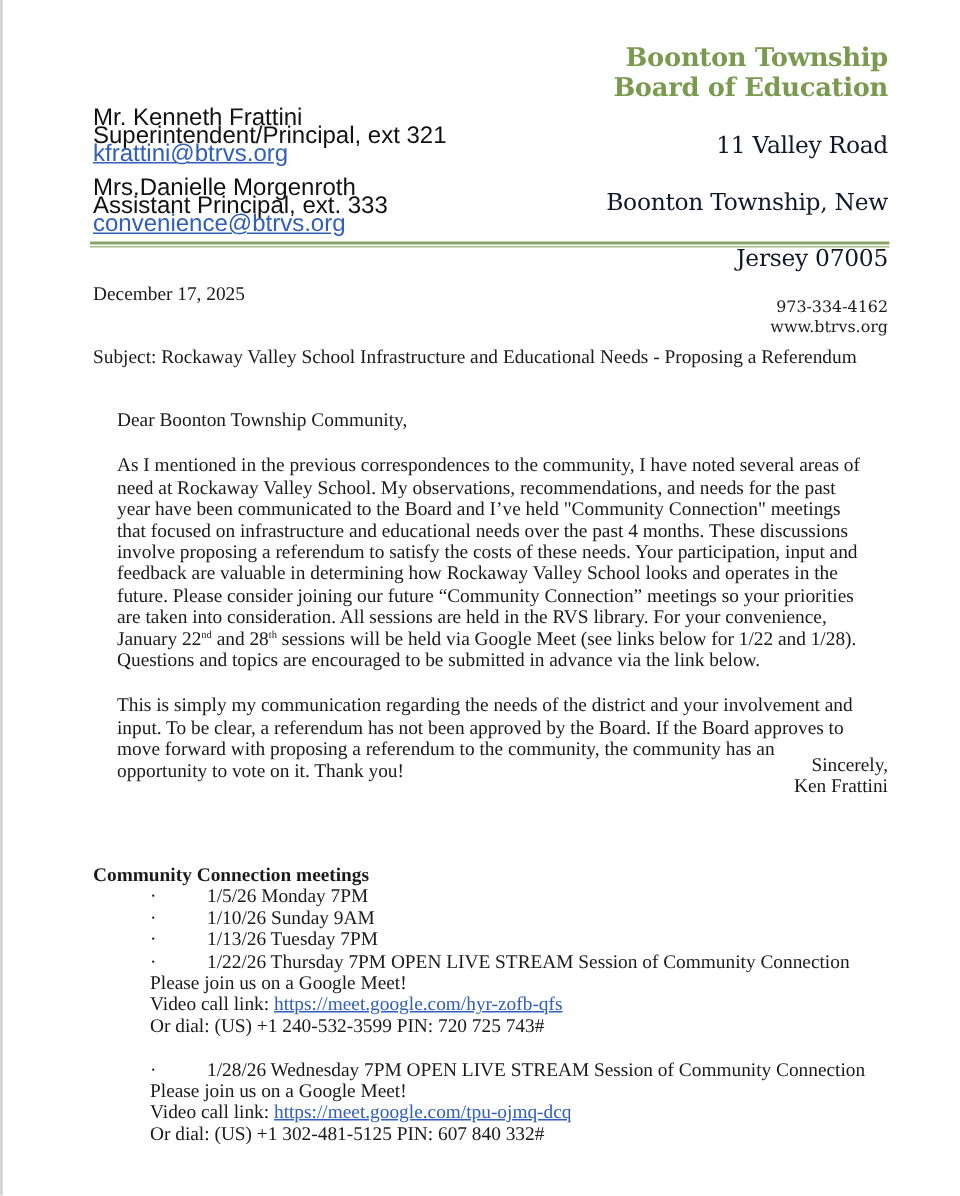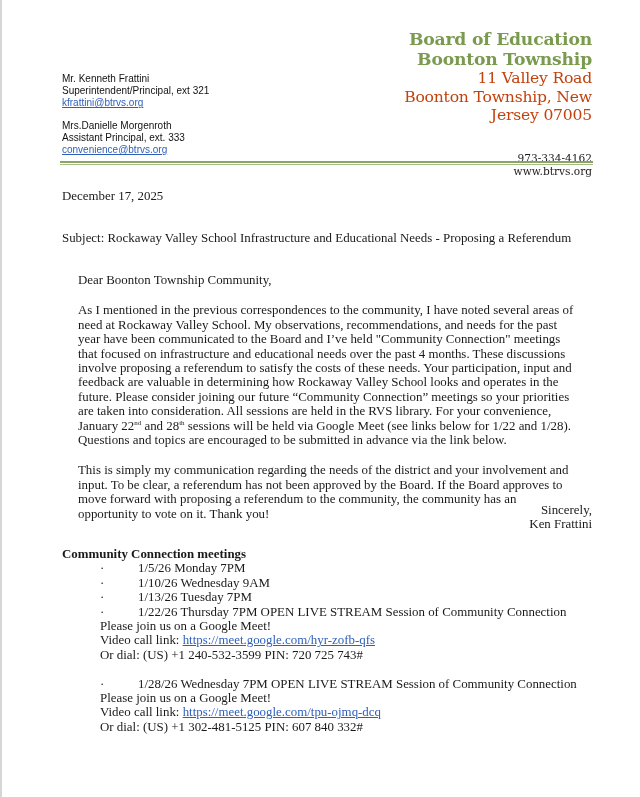--- a/index.html
+++ b/index.html
@@ -22,21 +22,21 @@
       width: 2px;
       height: 797px;
       background: #d6d6d6;
     }
     
     .contacts {
       position: absolute;
       left: 62px;
       top: 73px;
       font-family: "Liberation Sans", sans-serif;
-      font-size: 10px;
+      font-size: 16px;
       line-height: 12.2px;
       color: #111;
     }
     .contacts .block { margin-bottom: 10px; }
     .contacts a {
       color: #2f5fb8;
       text-decoration: underline;
       margin-top: 20px;
     }
     .org {
@@ -47,31 +47,32 @@
       font-family: "DejaVu Serif", serif;
     }
     .org .name {
       color: #7a9a4f;
       font-weight: bold;
       font-size: 17.2px;
       line-height: 19.5px;
       letter-spacing: -0.2px;
     }
     .org .addr {
-      color: #c2410c;
+      color: #0f172a;
       font-size: 15.6px;
       line-height: 18.5px;
       letter-spacing: -0.2px;
+      margin-top: 19px;
     }
     .org .phone, .org .web {
       color: #1a1a1a;
       font-size: 10.6px;
       line-height: 13px;
     }
-    .org .phone { margin-top: 27px; }
+    .org .phone { margin-top: 17px; }
     .divider {
       position: absolute;
       left: 60px;
       width: 533px;
       background: #8aa466;
     }
     .divider.d1 { top: 161px; height: 2px; }
     .divider.d2 { top: 164px; height: 1px; background: #a5bb83; }
 
     
@@ -88,21 +89,21 @@
     .letter { top: 257px; }
     .letter p { margin: 16px; }
     sup {
       font-size: 7px;
       line-height: 0;
       vertical-align: 5px;
     }
     .closing { top: 503px; text-align: right; }
     .closing p { margin: 0; }
 
-    .meetings { top: 547px; }
+    .meetings { top: 576px; }
     .meetings .heading {
       font-weight: bold;
       margin: 0;
     }
     .meeting-item {
       position: relative;
       padding-left: 38px;
       margin: 0 0 0 38px;
     }
     .meeting-item .bullet {
@@ -131,22 +132,22 @@
     <a href="#">kfrattini@btrvs.org</a>
   </div>
   <div class="block">
     <div>Mrs.Danielle Morgenroth</div>
     <div>Assistant Principal, ext. 333</div>
     <a href="#">convenience@btrvs.org</a>
   </div>
 </div>
 
 <div class="org">
+  <div class="name">Boonton Township</div>
   <div class="name">Board of Education</div>
-  <div class="name">Boonton Township</div>
   <div class="addr">11 Valley Road</div>
   <div class="addr">Boonton Township, New</div>
   <div class="addr">Jersey 07005</div>
   <div class="phone">973-334-4162</div>
   <div class="web">www.btrvs.org</div>
 </div>
 
 <div class="divider d1"></div>
 <div class="divider d2"></div>
 
@@ -167,21 +168,21 @@
 
 <div class="body-text meetings">
   <p class="heading">Community Connection meetings</p>
 
   <div class="meeting-item">
     <span class="bullet">·</span>
     <span>1/5/26 Monday 7PM</span>
   </div>
   <div class="meeting-item">
     <span class="bullet">·</span>
-    <span>1/10/26 Wednesday 9AM</span>
+    <span>1/10/26 Sunday 9AM</span>
   </div>
   <div class="meeting-item">
     <span class="bullet">·</span>
     <span>1/13/26 Tuesday 7PM</span>
   </div>
   <div class="meeting-item">
     <span class="bullet">·</span>
     <span>1/22/26 Thursday 7PM OPEN LIVE STREAM Session of Community Connection</span>
   </div>
   <div class="meeting-detail">

